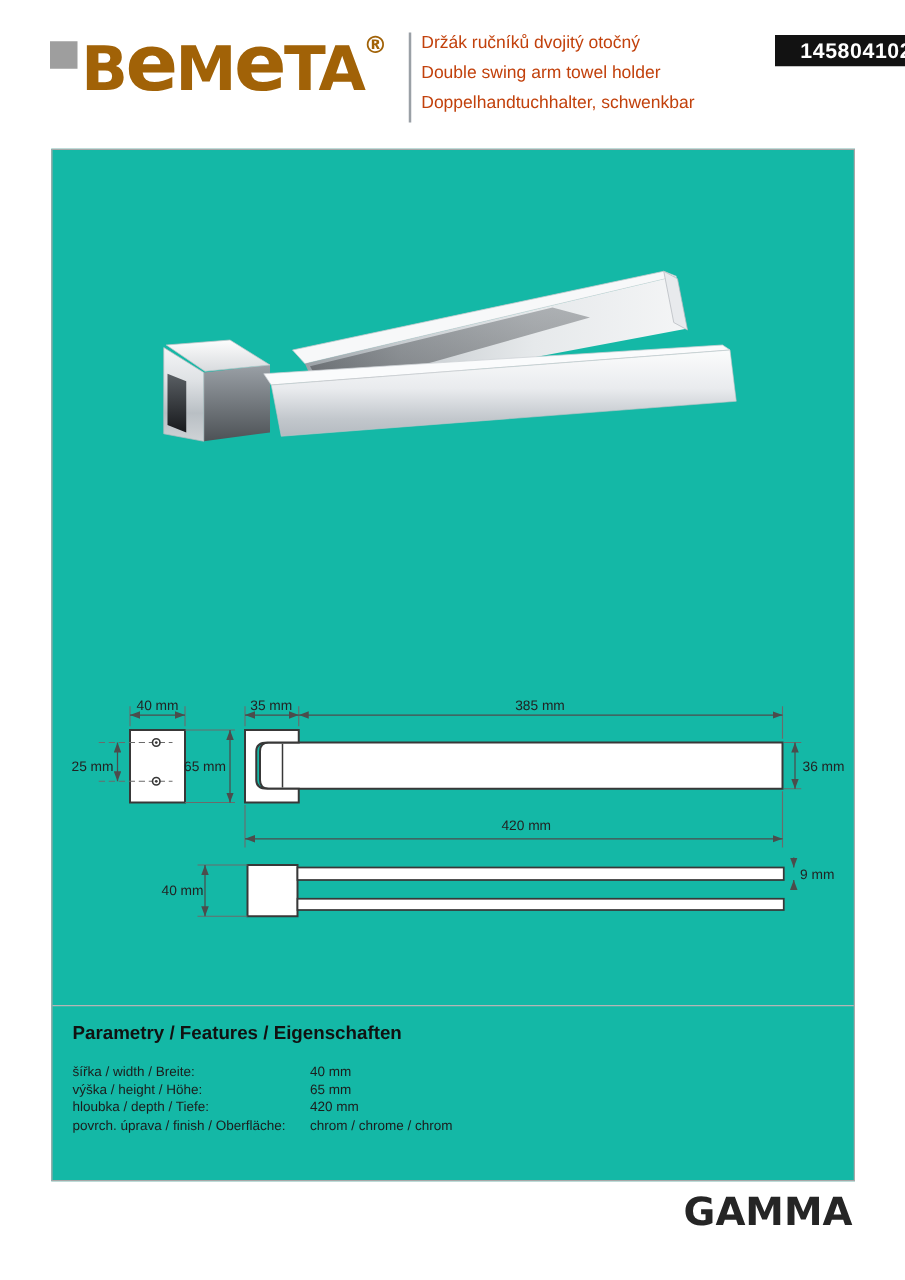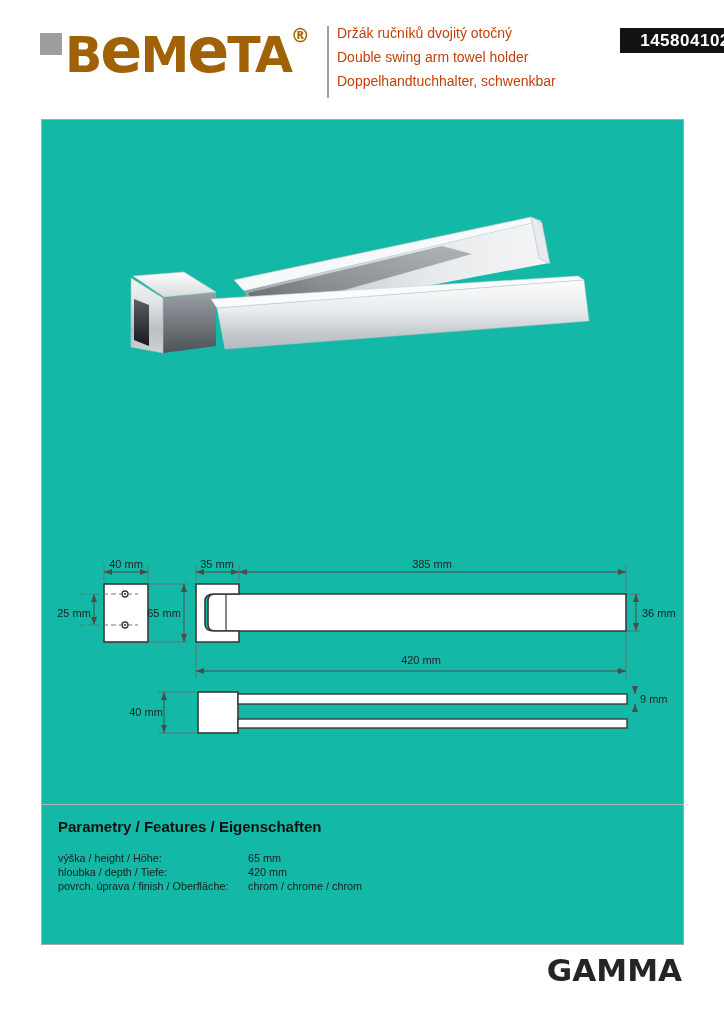--- a/index.html
+++ b/index.html
@@ -160,20 +160,23 @@
       <line x1="593" y1="137" x2="593" y2="145" class="dim-line" marker-end="url(#ar)"></line>
       <line x1="593" y1="163" x2="593" y2="155" class="dim-line" marker-end="url(#ar)"></line>
       <text x="598" y="154" text-anchor="start" class="dim-text">9 mm</text>
     </svg>
 
     <div class="h-divider"></div>
 
     <section class="features">
       <h2>Parametry / Features / Eigenschaften</h2>
       <div id="featRows">
+  <div class="feat-row">
+    <span class="feat-label">šířka / width / Breite:</span><span class="feat-value">40 mm</span>
+  </div>
 
   <div class="feat-row">
     <span class="feat-label">výška / height / Höhe:</span><span class="feat-value">65 mm</span>
   </div>
 
   <div class="feat-row">
     <span class="feat-label">hloubka / depth / Tiefe:</span><span class="feat-value">420 mm</span>
   </div>
 
 

